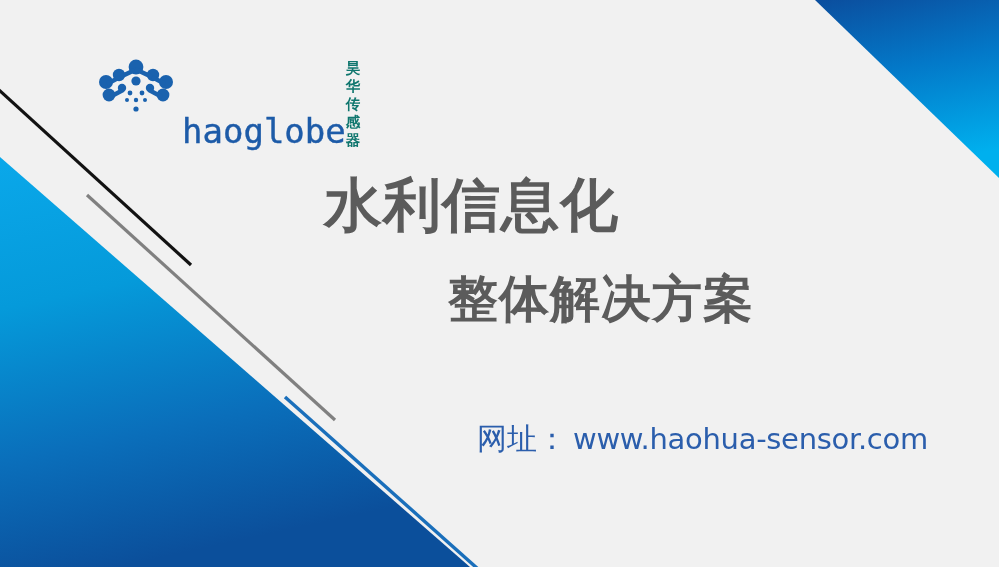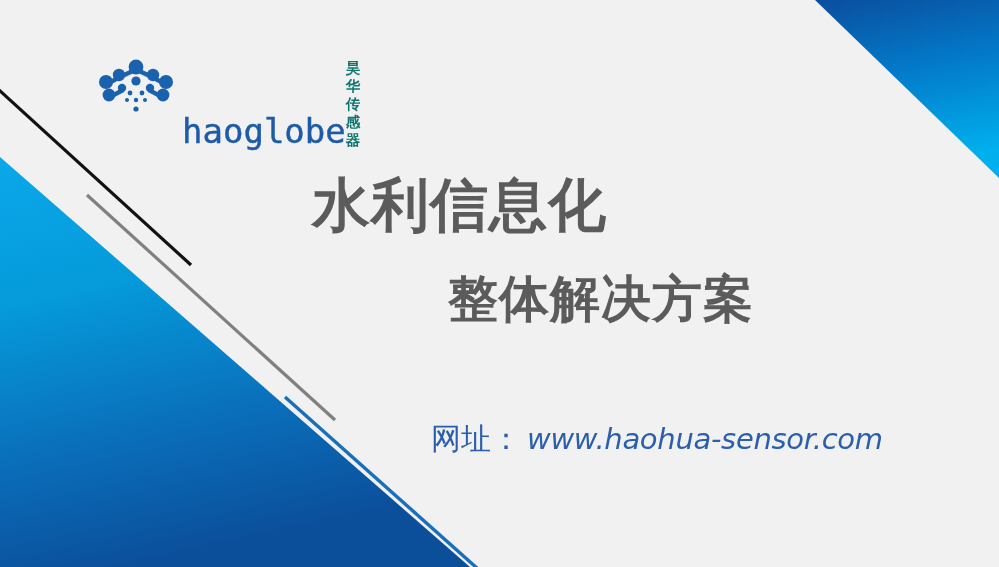--- a/index.html
+++ b/index.html
@@ -70,55 +70,54 @@
   
   .title-line {
     position: absolute;
     color: #5b5b5b;
     font-family: "DejaVu Sans", "Liberation Sans", sans-serif;
     font-weight: 700;
     letter-spacing: 1px;
     white-space: nowrap;
   }
   #title-line-1 {
-    left: 312px;
+    left: 324px;
     top: 168px;
     font-size: 58px;
     line-height: 74px;
   }
   #title-line-2 {
     left: 448px;
     top: 262px;
     font-size: 50px;
     line-height: 74px;
   }
 
   
   .website-line {
     position: absolute;
-    left: 431px;
+    left: 477px;
     top: 420px;
     display: flex;
     align-items: baseline;
     color: #2b5eac;
     white-space: nowrap;
   }
   .website-label {
     font-family: "DejaVu Sans", "Liberation Sans", sans-serif;
     font-size: 30px;
     line-height: 38px;
     letter-spacing: 0px;
   }
   .website-url {
     font-family: "DejaVu Sans", "Liberation Sans", sans-serif;
     font-size: 29px;
     line-height: 38px;
     letter-spacing: -0.3px;
     margin-left: 6px;
-    font-style: italic;
   }
 </style>
 </head>
 <body>
 
 <div id="slide">
 
   <svg class="bg-layer" viewBox="0 0 999 567" preserveAspectRatio="none">
     <defs>
       <linearGradient id="gradLeft" x1="0" y1="0" x2="0.25" y2="1">

